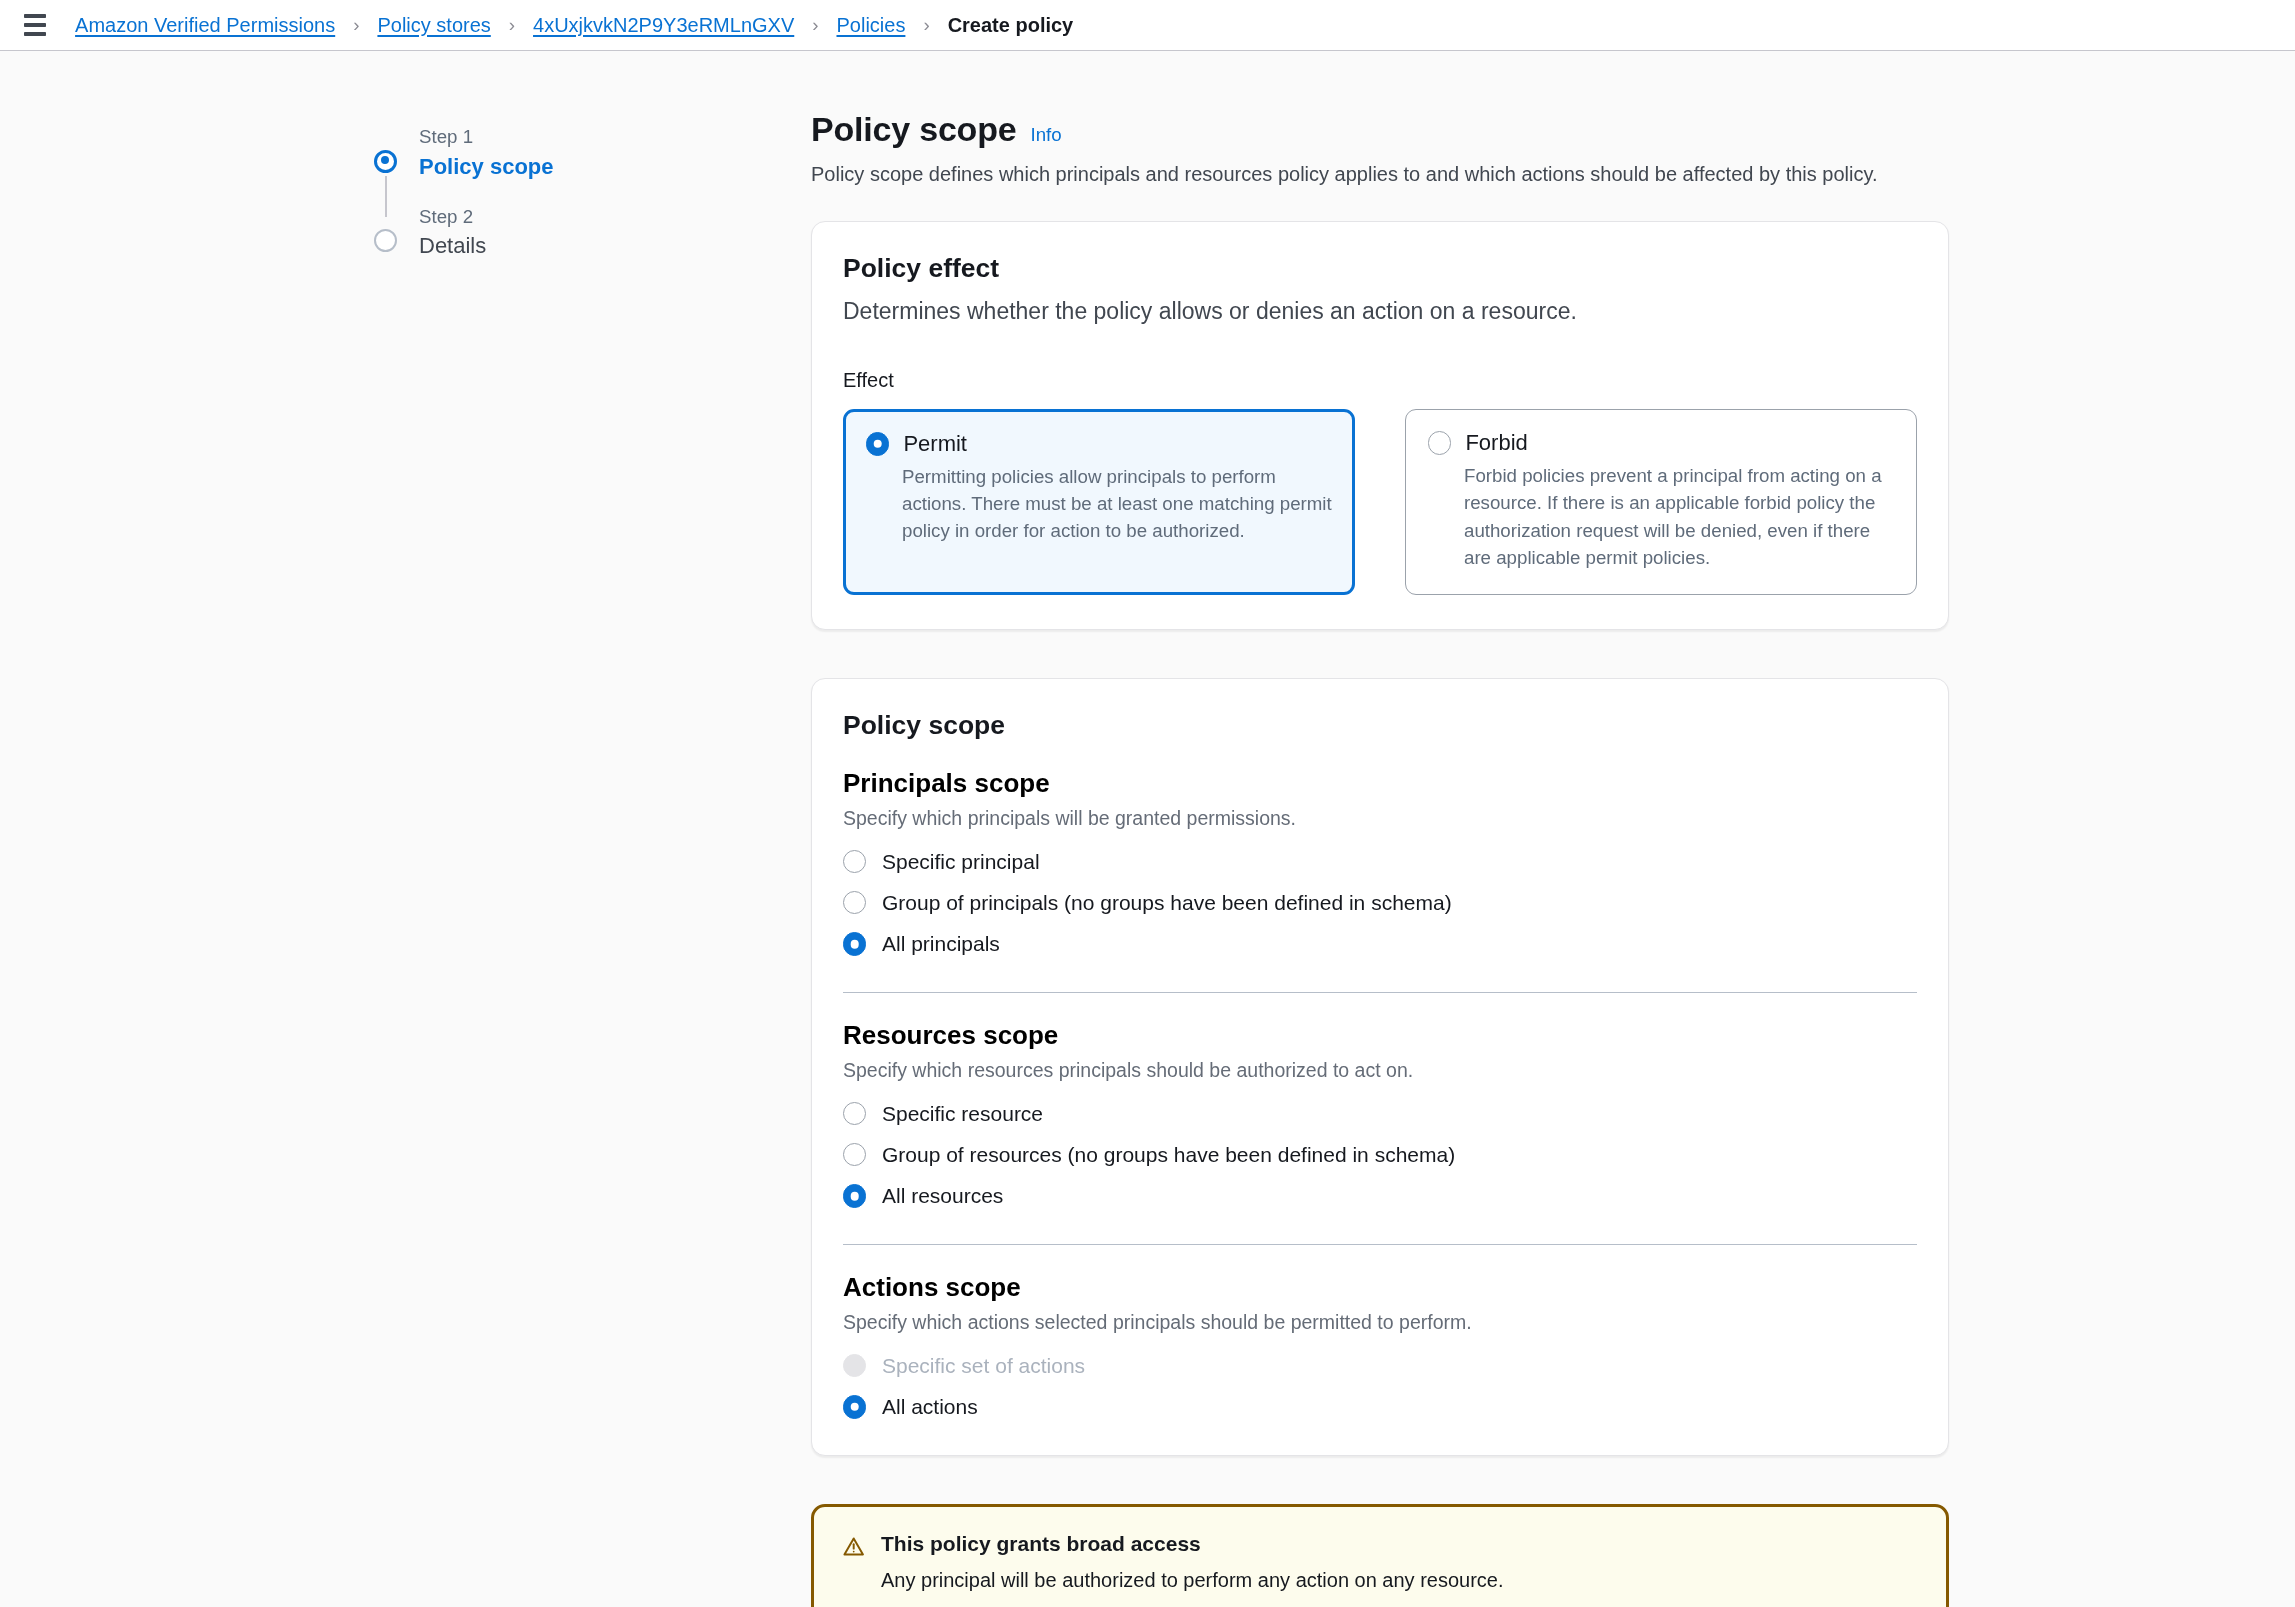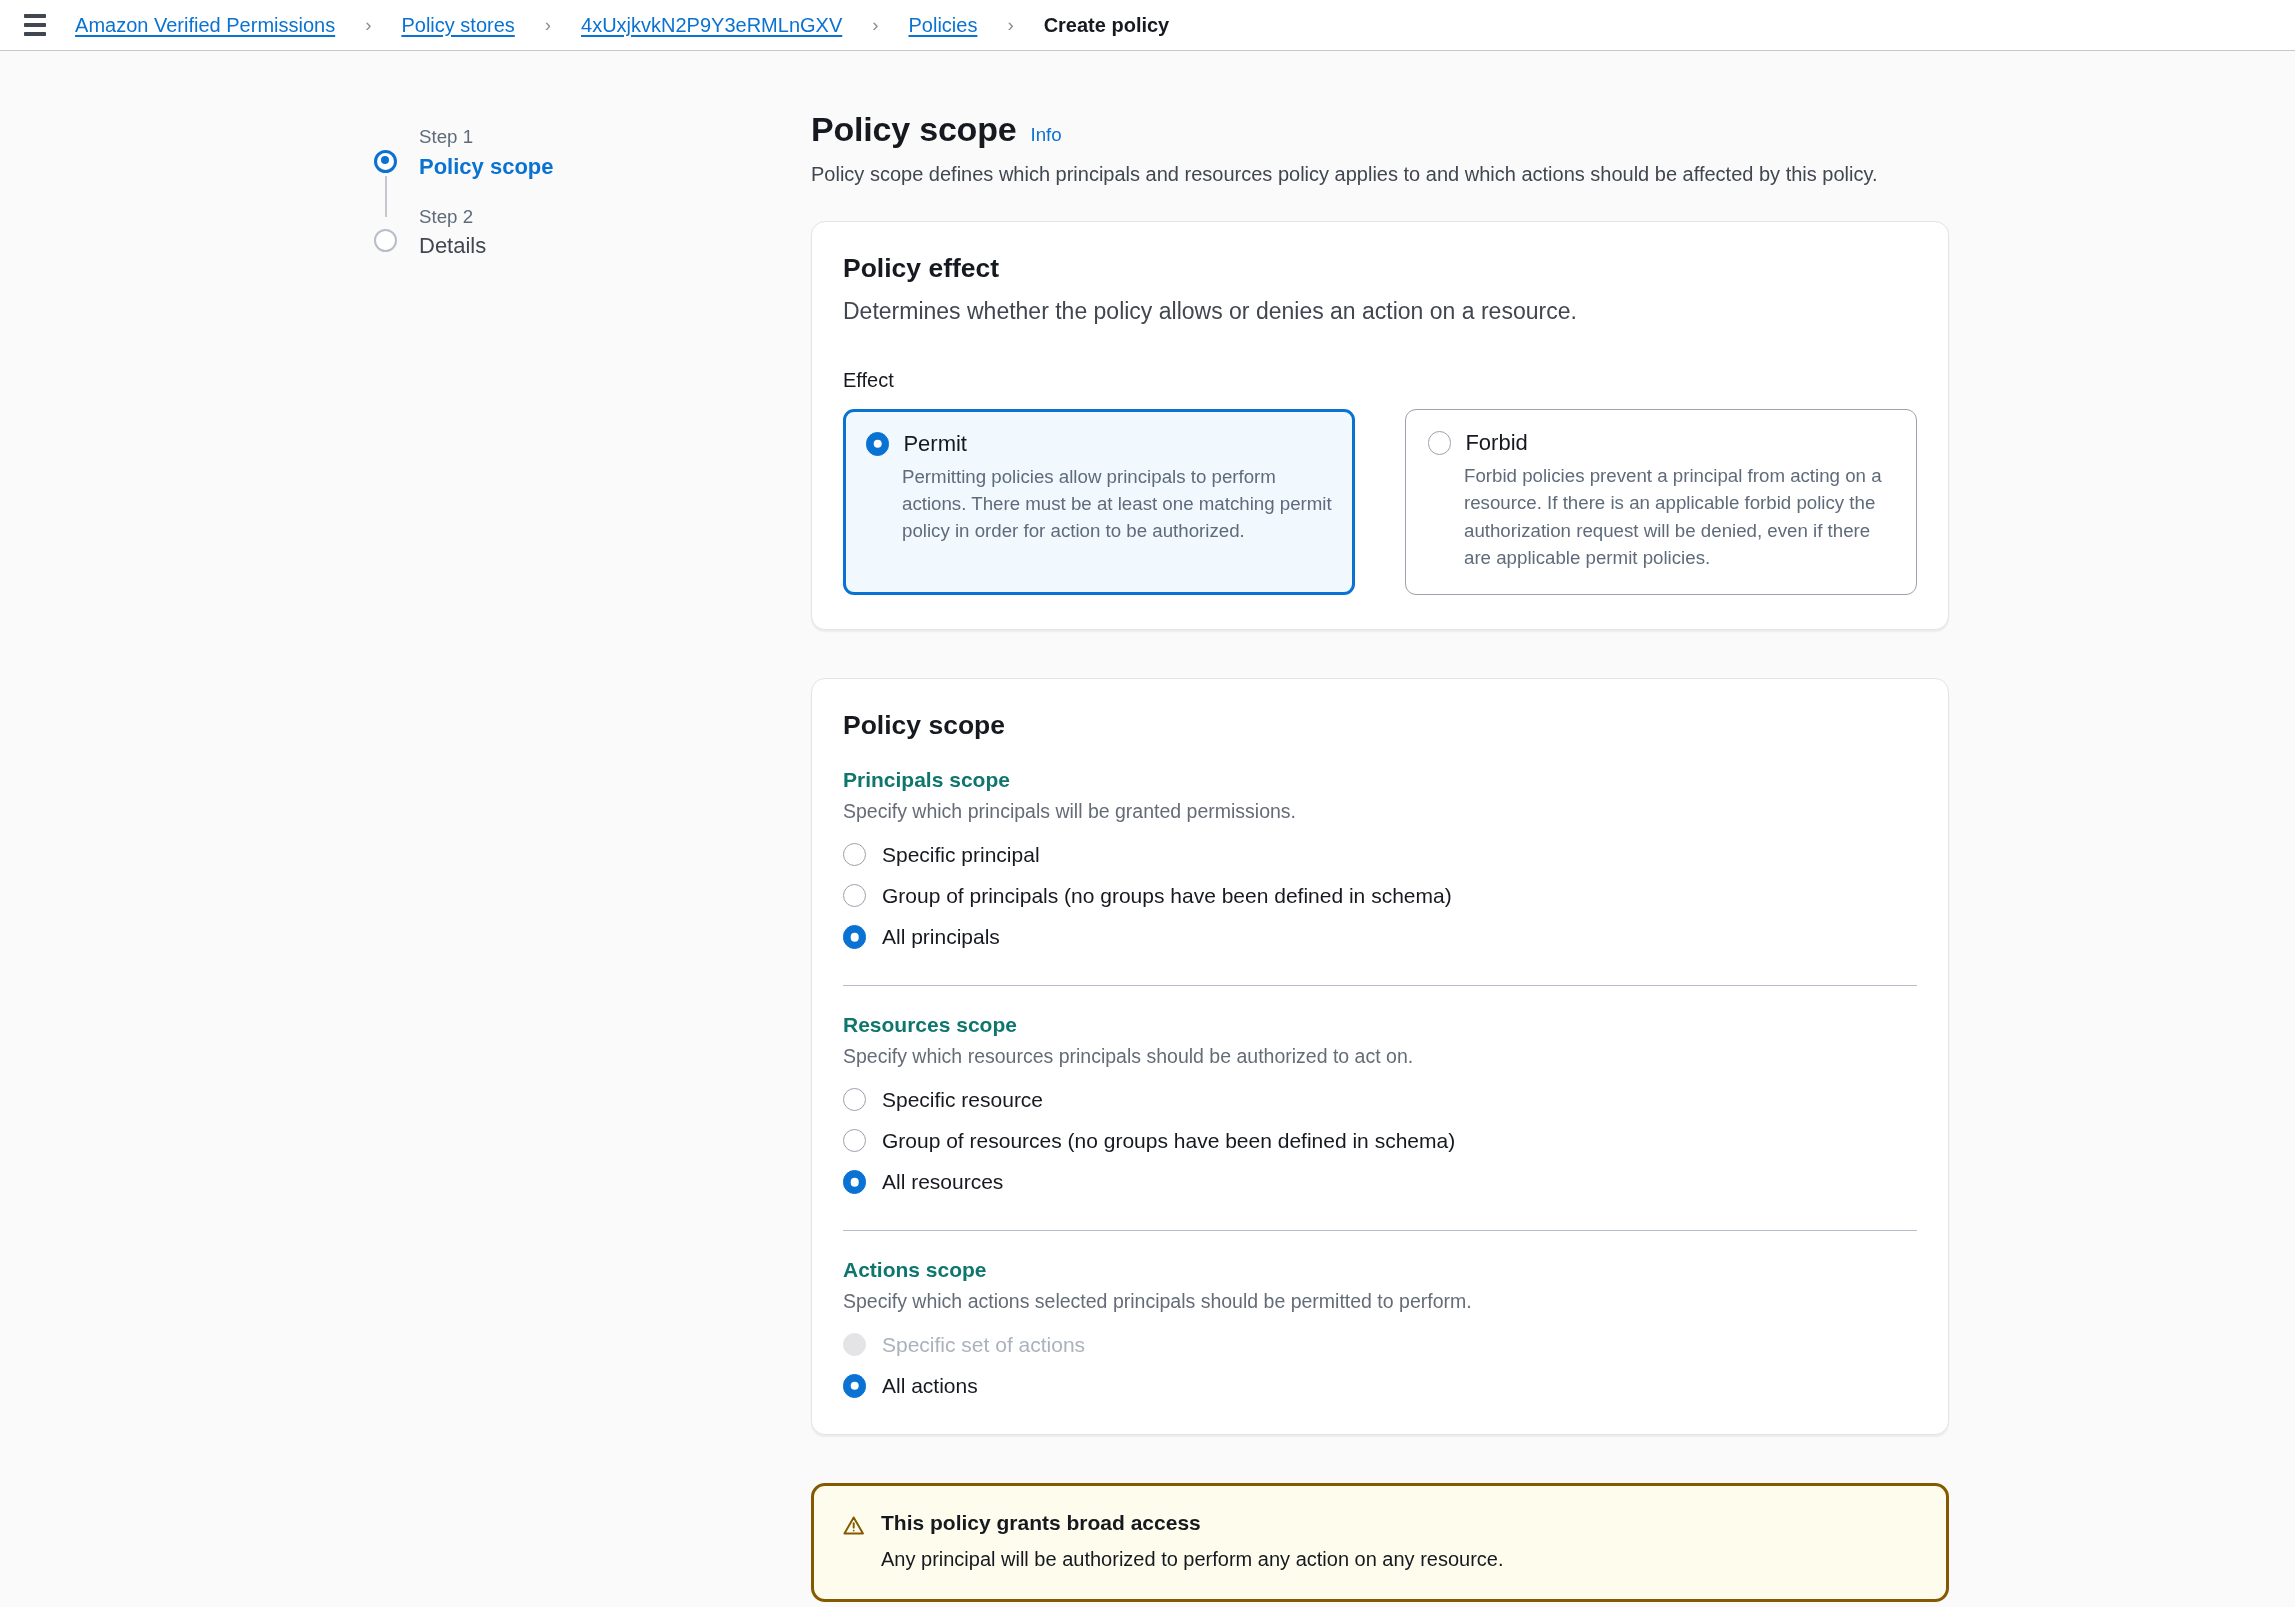--- a/index.html
+++ b/index.html
@@ -31,21 +31,21 @@
     margin-right: 23.4px;
   }
   .hamburger span {
     display: block;
     width: 22px; height: 3.9px;
     background: #414750;
     border-radius: 0.8px;
   }
   .crumbs {
     display: flex; align-items: center;
-    gap: 16px;
+    gap: 4px;
     font-size: 20px;
   }
   .crumb-link {
     color: #0972d3;
     text-decoration: underline;
     text-underline-offset: 3.1px;
     cursor: pointer;
     white-space: nowrap;
   }
   .crumb-current {
@@ -271,23 +271,23 @@
     color: #16191f;
     line-height: 1.3;
   }
   .radio-text.muted {
     color: #aab2bd;
   }
 
   
   .scope-group { margin-top: 26.5px; }
   .scope-title {
-    font-size: 21px;
-    font-weight: 700;
-    color: #0f766e;
+    font-size: 26px;
+    font-weight: 700;
+    color: #000000;
     margin-bottom: 6.2px;
   }
   .scope-desc {
     font-size: 19.5px;
     color: #656c77;
     margin-bottom: 15.6px;
     line-height: 1.4;
   }
   .divider {
     height: 1.6px;

